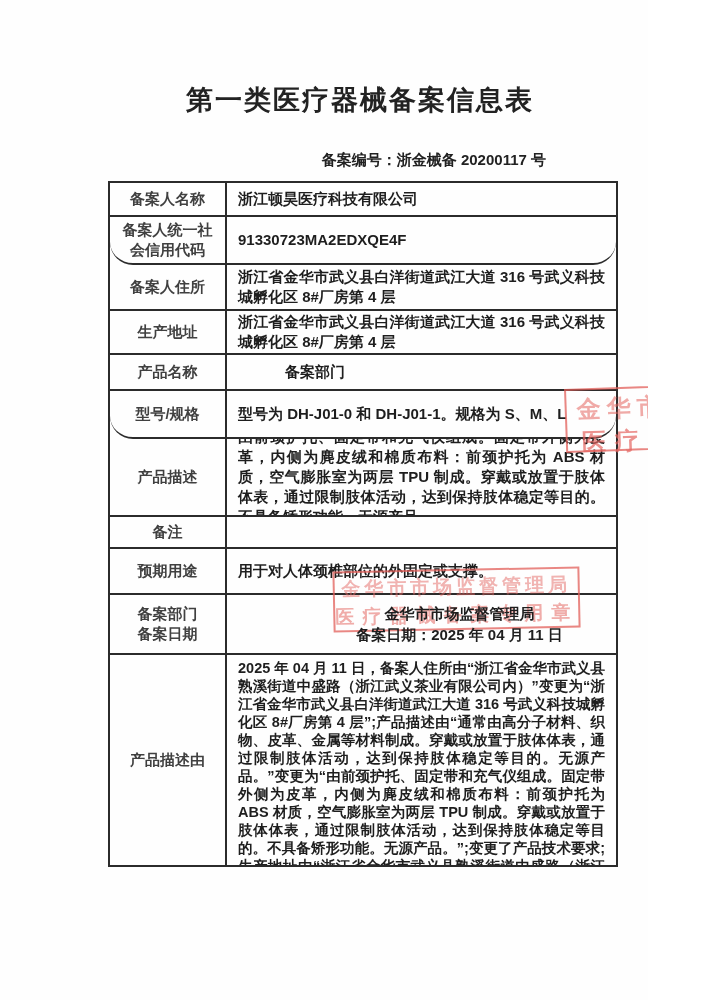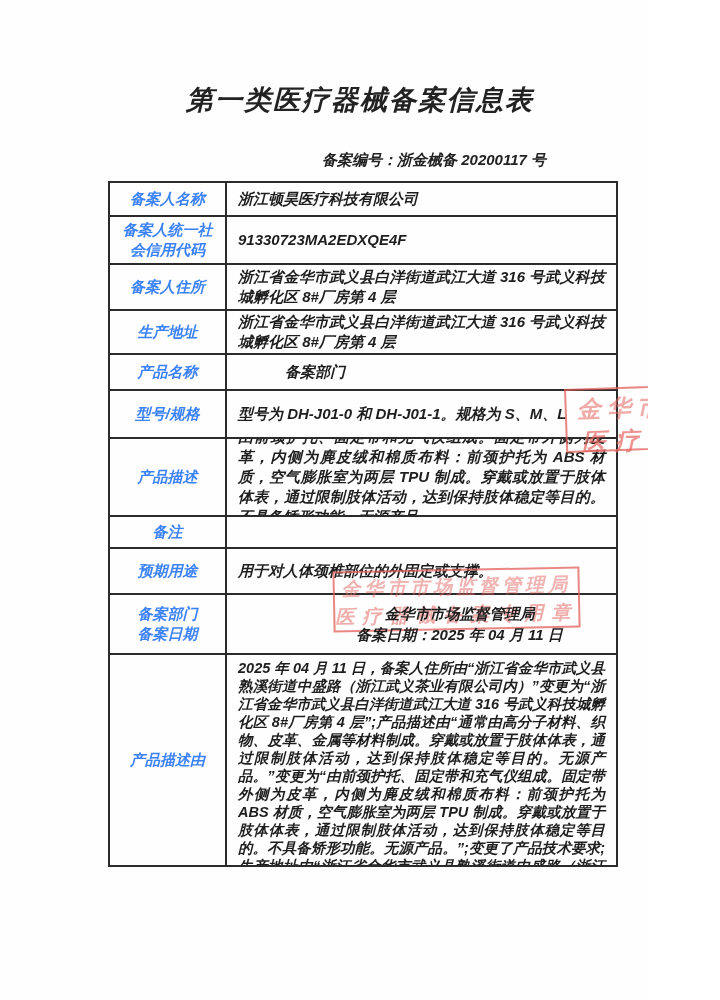--- a/index.html
+++ b/index.html
@@ -7,21 +7,20 @@
     width: 720px; height: 1000px;
     background: #ffffff;
     font-family: "Liberation Sans", "DejaVu Sans", sans-serif;
     color: #1c1c1c;
   }
   .page {
     position: relative;
     width: 648px; height: 1000px;
     background: #fefefe;
     overflow: hidden;
-    font-style: italic;
   }
   .doc-title {
     position: absolute;
     top: 82px; left: 0; width: 720px;
     text-align: center;
     font-size: 27px;
     font-weight: 700;
     letter-spacing: 2px;
     color: #222;
   }
@@ -53,36 +52,36 @@
     display: flex;
     align-items: center;
     justify-content: center;
     text-align: center;
     font-size: 15px;
     font-weight: 700;
     line-height: 20px;
     padding: 2px 11px;
     box-sizing: border-box;
     white-space: pre-line;
-    color: #3b82f6;
+    color: #404040;
   }
   .vcell {
     flex: 1;
     display: flex;
     align-items: center;
     font-size: 15px;
     font-weight: 600;
     line-height: 20px;
     padding: 3px 11px;
     box-sizing: border-box;
     text-align: justify;
     color: #1e1e1e;
     overflow: hidden;
   }
-  .h32 { height: 32px; } .h46 { height: 46px; } .h44 { height: 44px; }
+  .h32 { height: 32px; } .h46 { height: 46px; border-radius: 23px; } .h44 { height: 44px; }
   .h42 { height: 42px; } .h34 { height: 34px; gap: 47px; } .h76 { height: 76px; }
   .h30 { height: 30px; } .h58 { height: 58px; } .h210 { height: 210px; }
   .change-cell { line-height: 18px; font-size: 14.5px; align-items: flex-start; padding-top: 4px; }
   .filing-cell { justify-content: center; }
   .filing-block {
     transform: translateX(38px);
     text-align: center;
     font-weight: 700;
     line-height: 21px;
     font-size: 15px;

